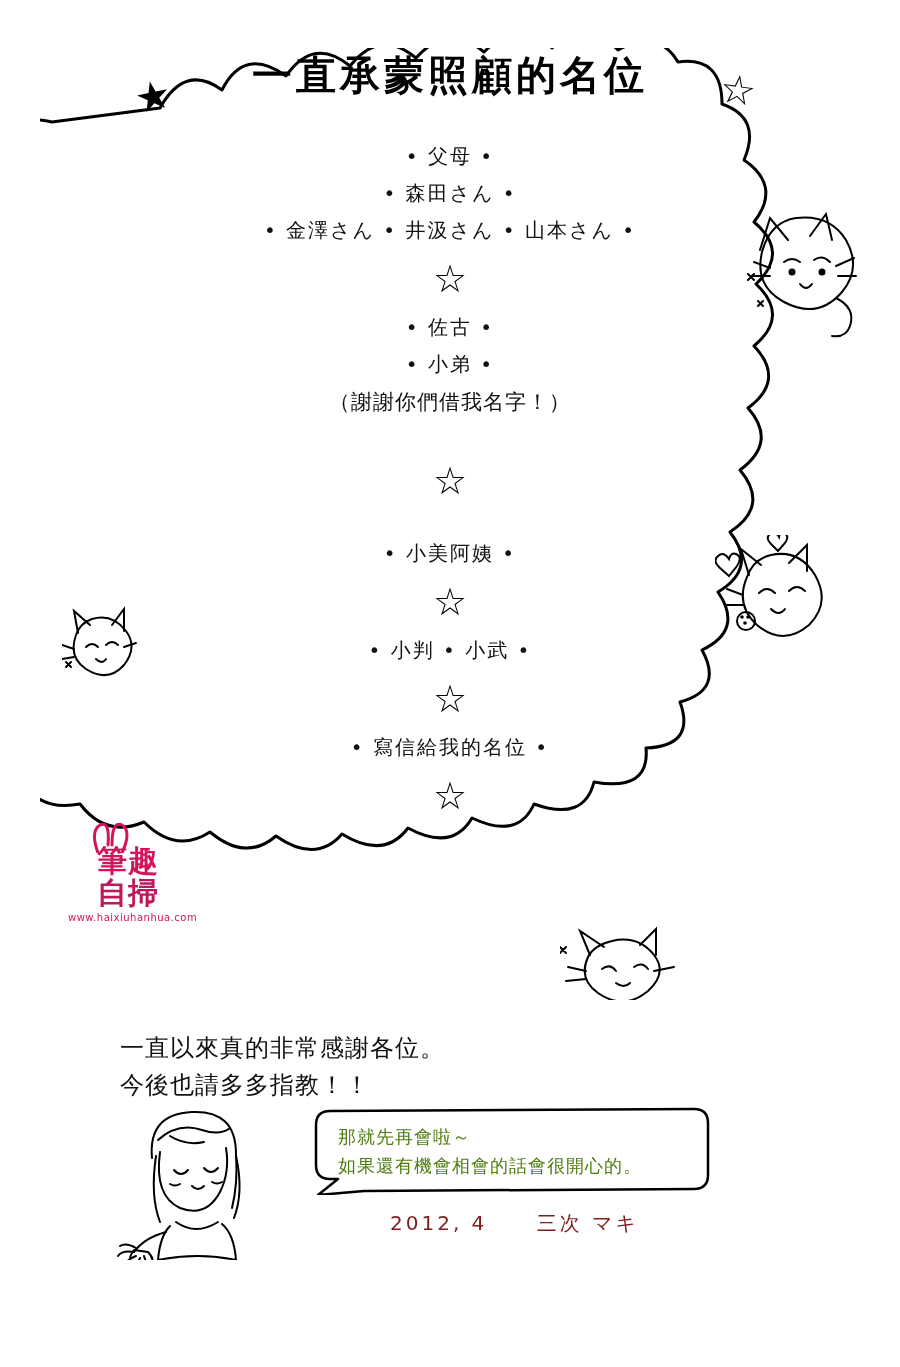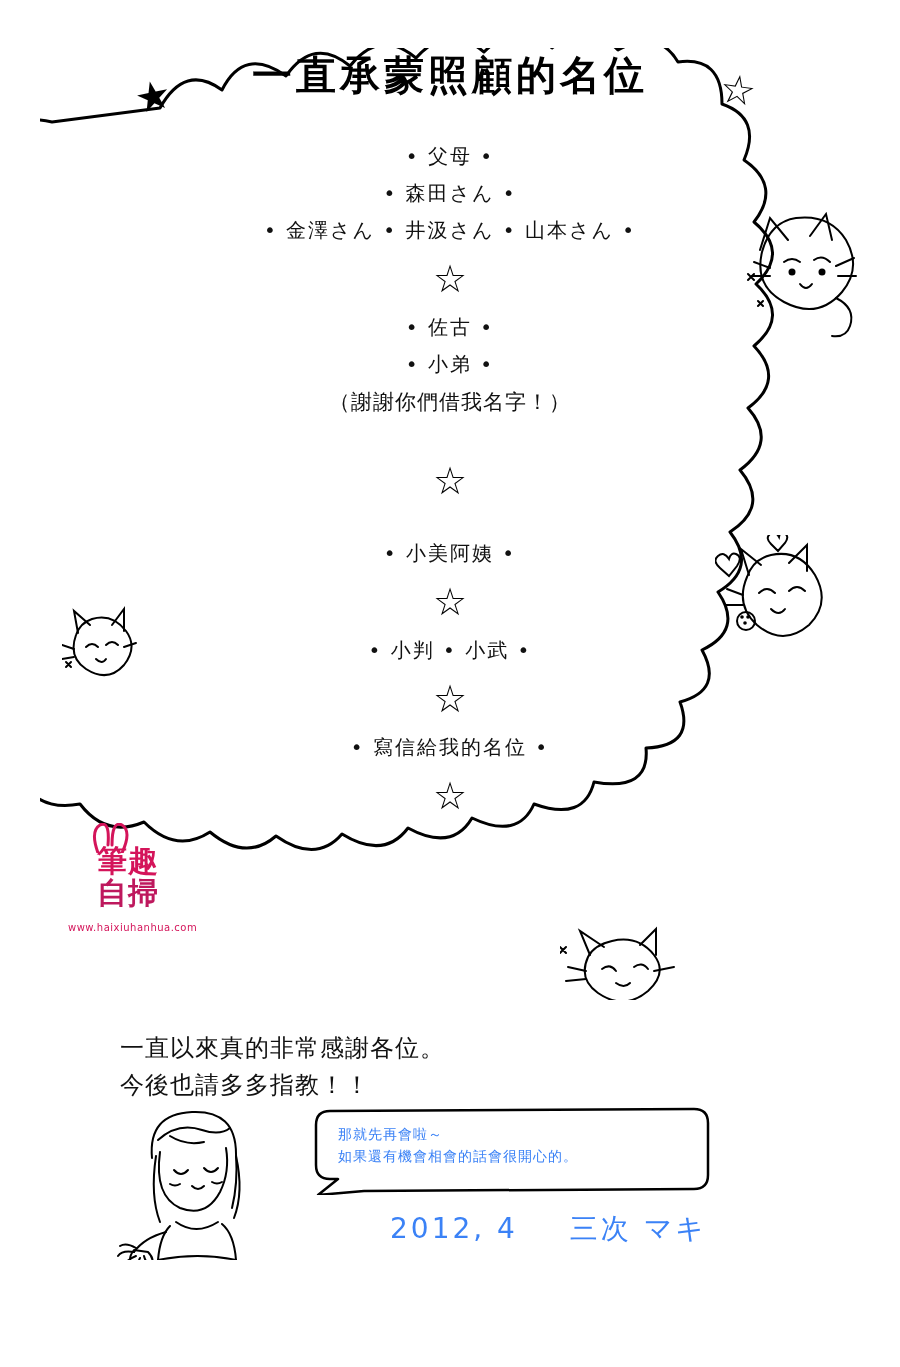--- a/index.html
+++ b/index.html
@@ -112,21 +112,21 @@
     font-size: 30px;
     font-weight: bold;
     color: #be185d;
     letter-spacing: 1px;
     line-height: 1.05;
   }
   #watermark .wm-url {
     font-size: 10px;
     color: #d4145a;
     letter-spacing: 0.5px;
-    margin-top: 14px;
+    margin-top: 4px;
   }
   #watermark .wm-ears {
     position: absolute;
     left: 14px;
     top: -22px;
     width: 60px;
     height: 30px;
   }
 
   
@@ -163,34 +163,34 @@
     position: absolute;
     left: 0; top: 0;
     width: 100%;
     height: 100%;
   }
   #speech-bubble .bubble-text {
     position: absolute;
     left: 26px;
     top: 18px;
     width: 355px;
-    font-size: 14px;
+    font-size: 18px;
     line-height: 1.6;
     letter-spacing: 1px;
-    color: #3b82f6;
+    color: #4d7c0f;
   }
 
   
   #signature {
     position: absolute;
     left: 390px;
     top: 1210px;
-    font-size: 28px;
+    font-size: 20px;
     letter-spacing: 3px;
-    color: #3b82f6;
+    color: #7f1d1d;
   }
   #signature .sig-date { margin-right: 40px; }
 </style>
 </head>
 <body>
 
 <div id="cloud-frame">
   <svg viewBox="0 0 820 970" preserveAspectRatio="none">
     <path d="M 120 60
              q 25 -45 62 -18

